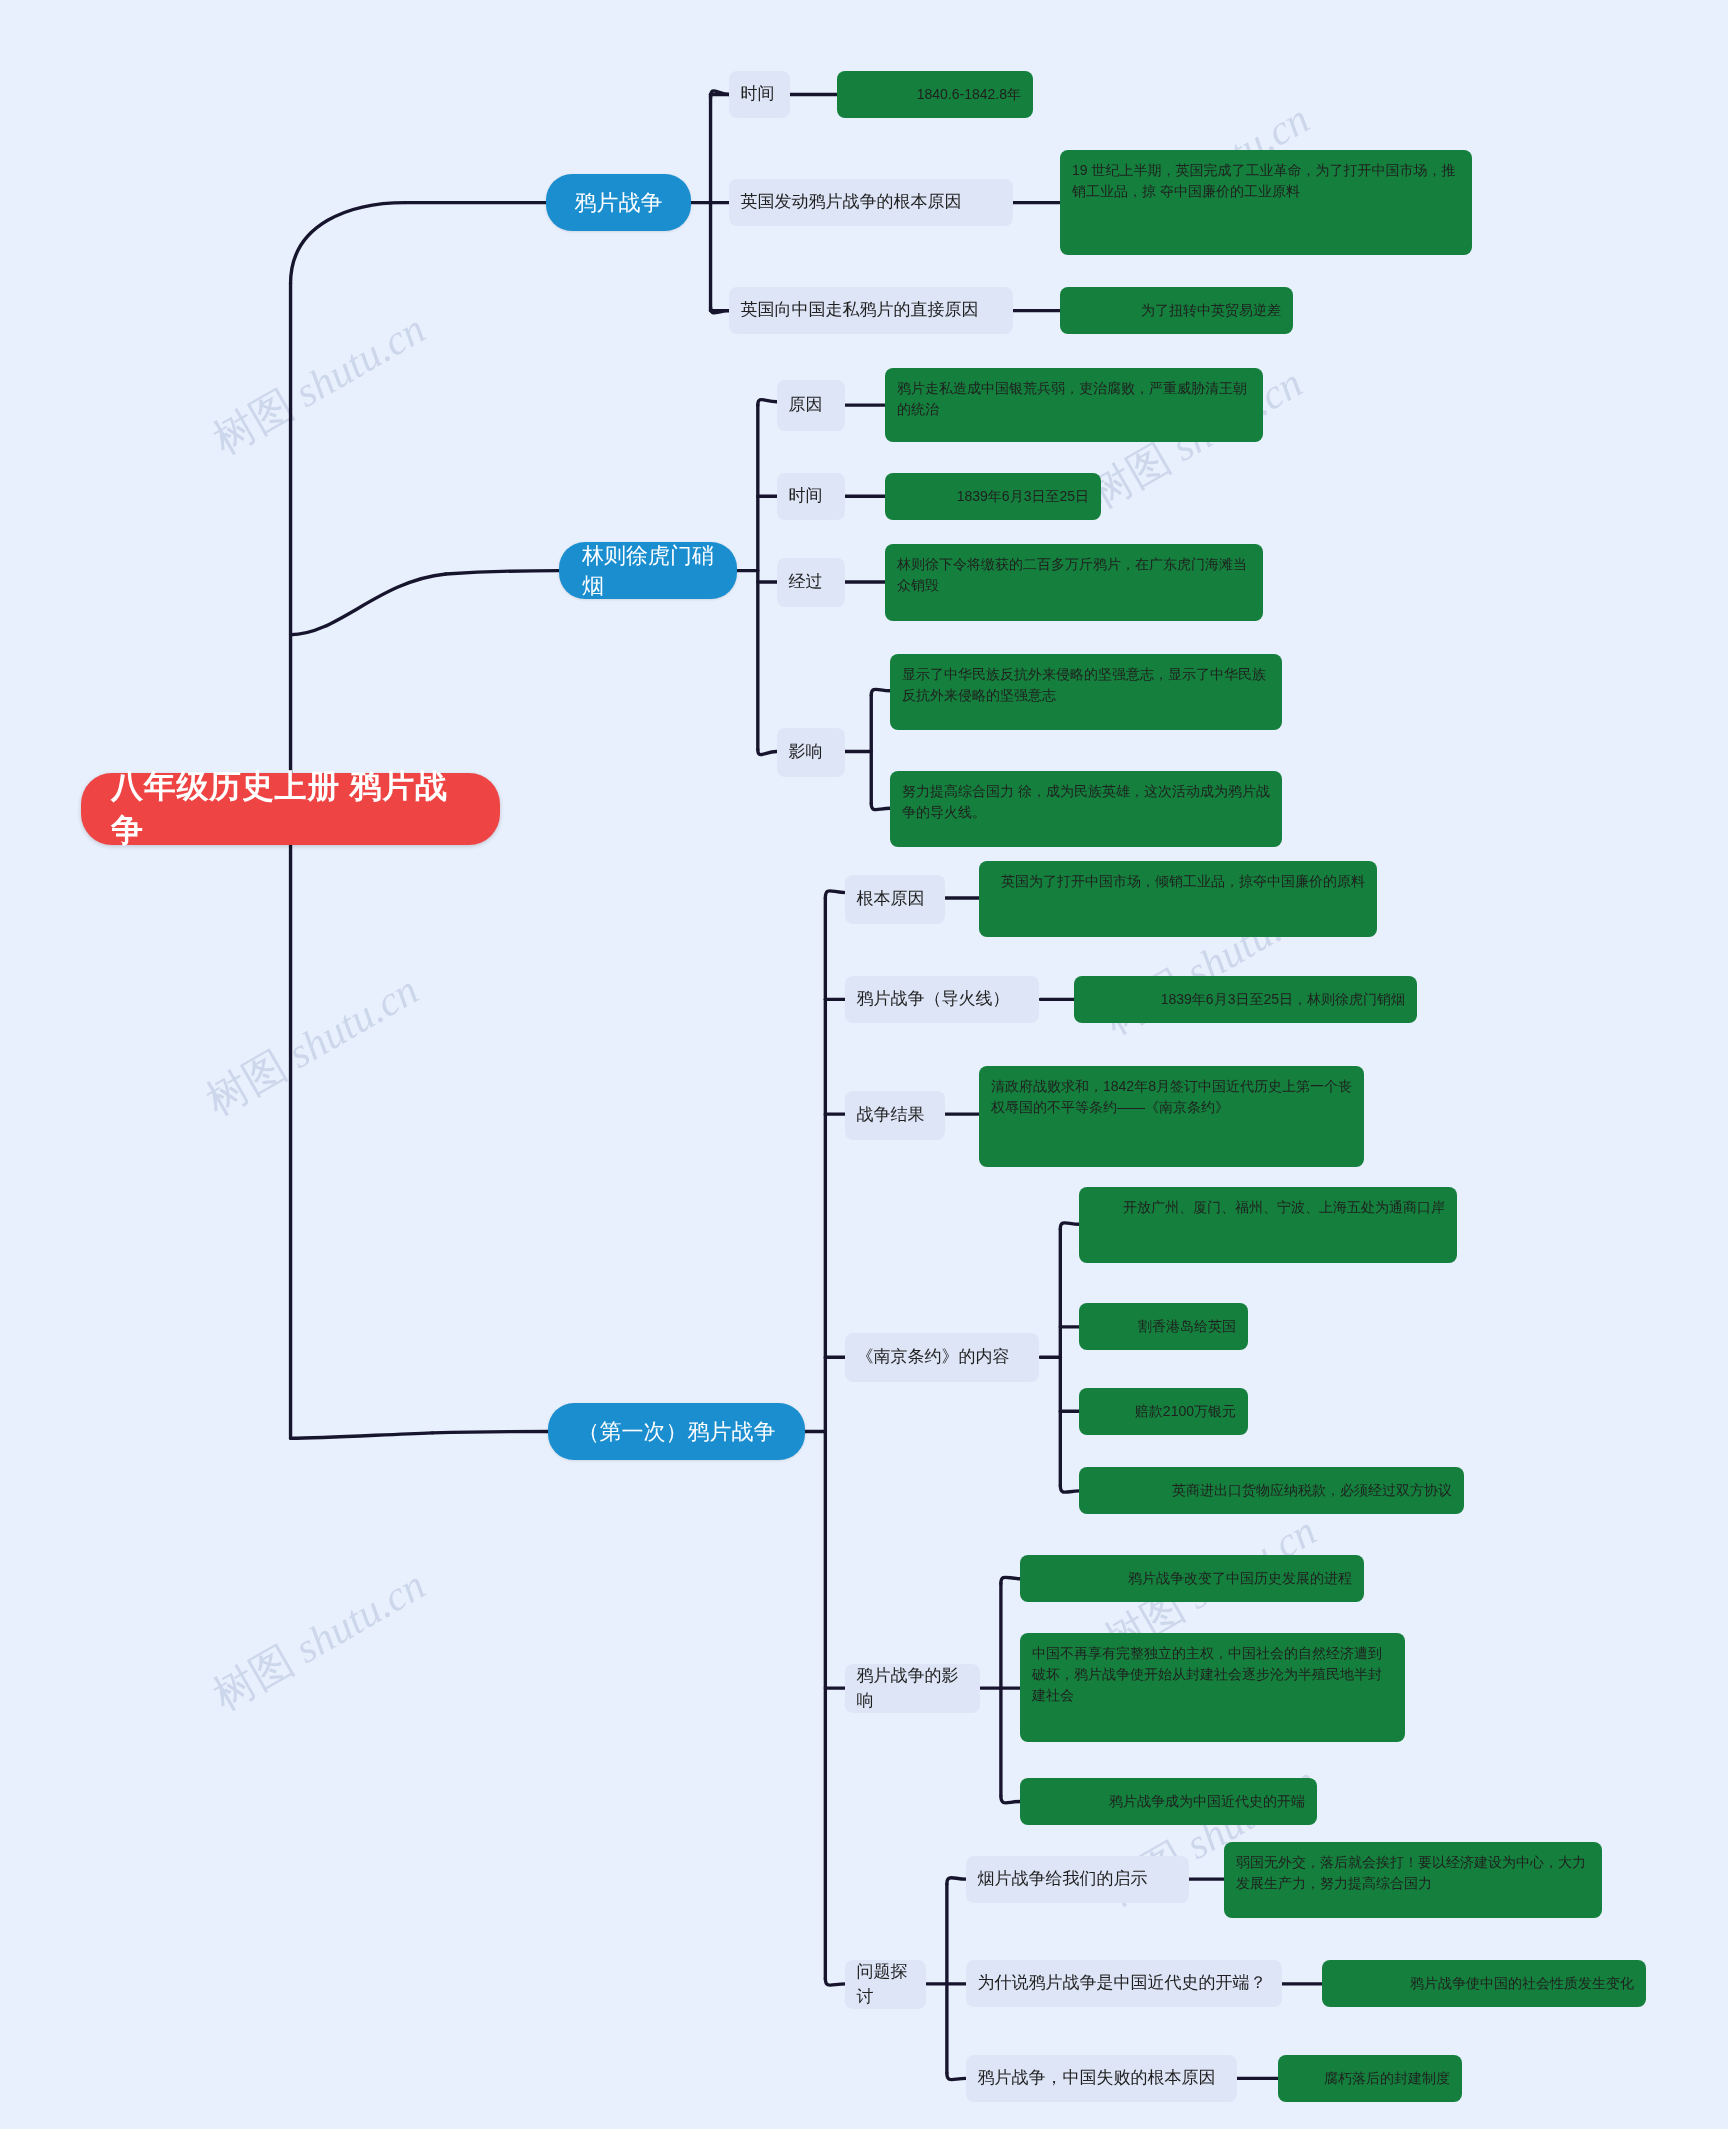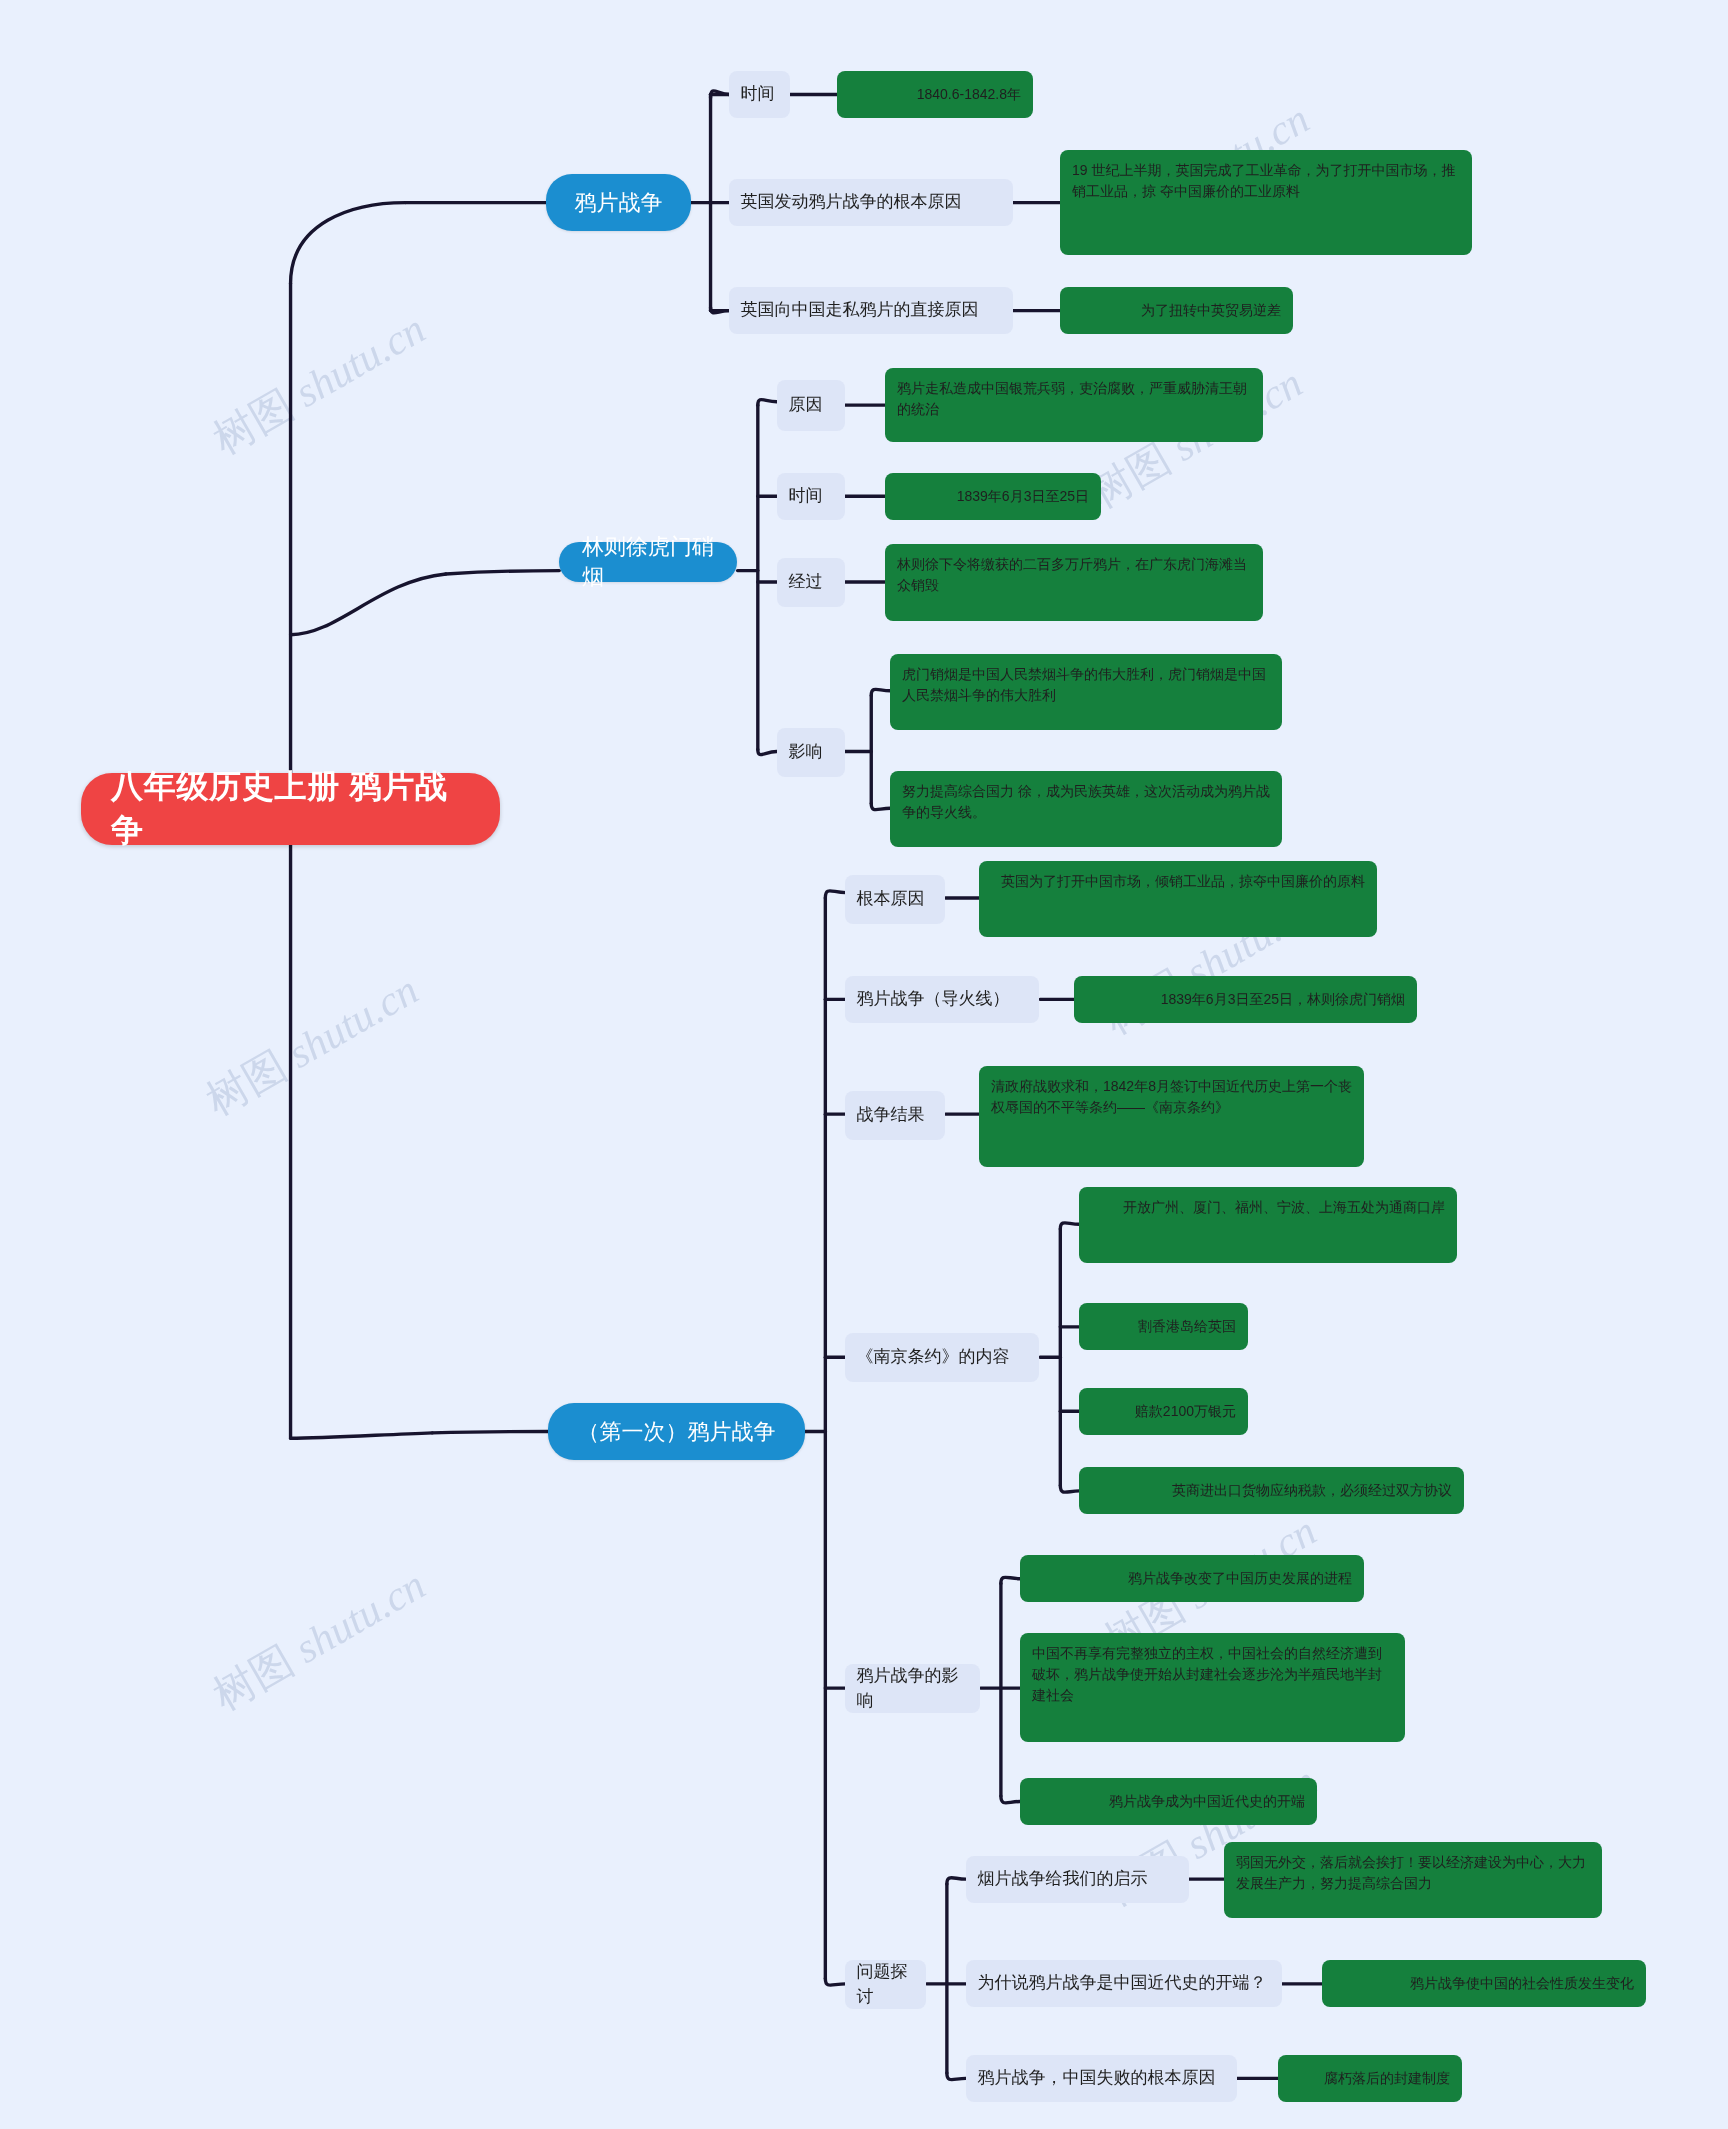--- a/index.html
+++ b/index.html
@@ -196,21 +196,21 @@
     <span>19 世纪上半期，英国完成了工业革命，为了打开中国市场，推销工业品，掠 夺中国廉价的工业原料</span>
   </div>
 
   <div class="node topic" style="left:729px;top:287px;width:284px;height:47px;">
     <span>英国向中国走私鸦片的直接原因</span>
   </div>
   <div class="node leaf" style="left:1060px;top:287px;width:233px;height:47px;">
     <span>为了扭转中英贸易逆差</span>
   </div>
 
-  <div class="node branch" style="left:559px;top:542px;width:178px;height:40px;">
+  <div class="node branch" style="left:559px;top:542px;width:178px;height:57px;">
     <span>林则徐虎门硝烟</span>
   </div>
 
   <div class="node topic" style="left:777px;top:380px;width:68px;height:51px;">
     <span>原因</span>
   </div>
   <div class="node leaf multi" style="left:885px;top:368px;width:378px;height:74px;">
     <span>鸦片走私造成中国银荒兵弱，吏治腐败，严重威胁清王朝的统治</span>
   </div>
 
@@ -225,21 +225,21 @@
     <span>经过</span>
   </div>
   <div class="node leaf multi" style="left:885px;top:544px;width:378px;height:77px;">
     <span>林则徐下令将缴获的二百多万斤鸦片，在广东虎门海滩当众销毁</span>
   </div>
 
   <div class="node topic" style="left:777px;top:728px;width:68px;height:49px;">
     <span>影响</span>
   </div>
   <div class="node leaf multi" style="left:890px;top:654px;width:392px;height:76px;">
-    <span>虎门销烟是中国人民禁烟斗争的伟大胜利，虎门销烟是中国人民禁烟斗争的伟大胜利</span>
+    <span>显示了中华民族反抗外来侵略的坚强意志，显示了中华民族反抗外来侵略的坚强意志</span>
   </div>
   <div class="node leaf multi" style="left:890px;top:771px;width:392px;height:76px;">
     <span>努力提高综合国力 徐，成为民族英雄，这次活动成为鸦片战争的导火线。</span>
   </div>
 
   <div class="node branch" style="left:548px;top:1403px;width:257px;height:57px;">
     <span>（第一次）鸦片战争</span>
   </div>
 
   <div class="node topic" style="left:845px;top:875px;width:100px;height:49px;">

